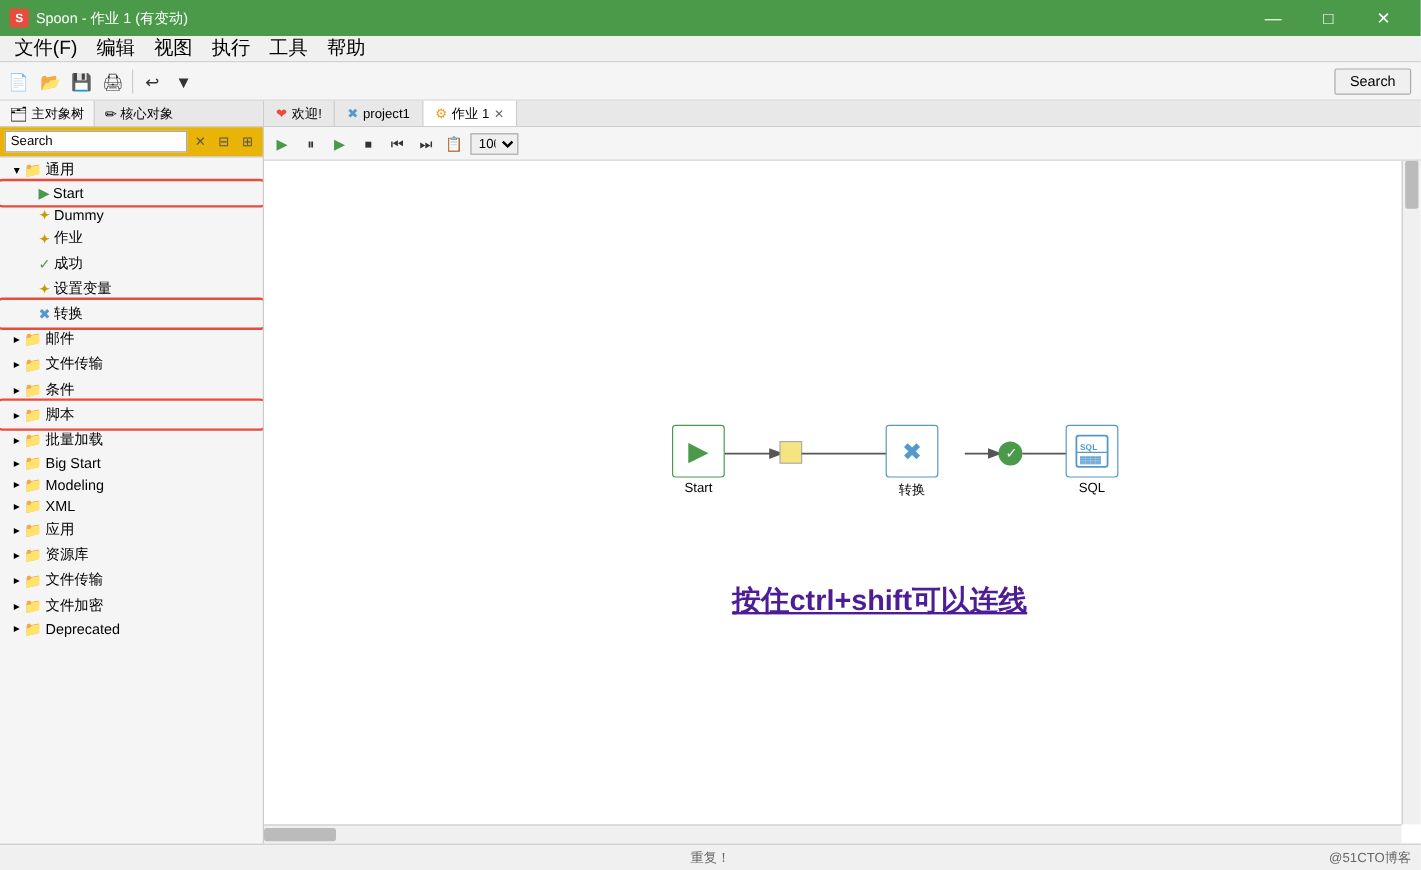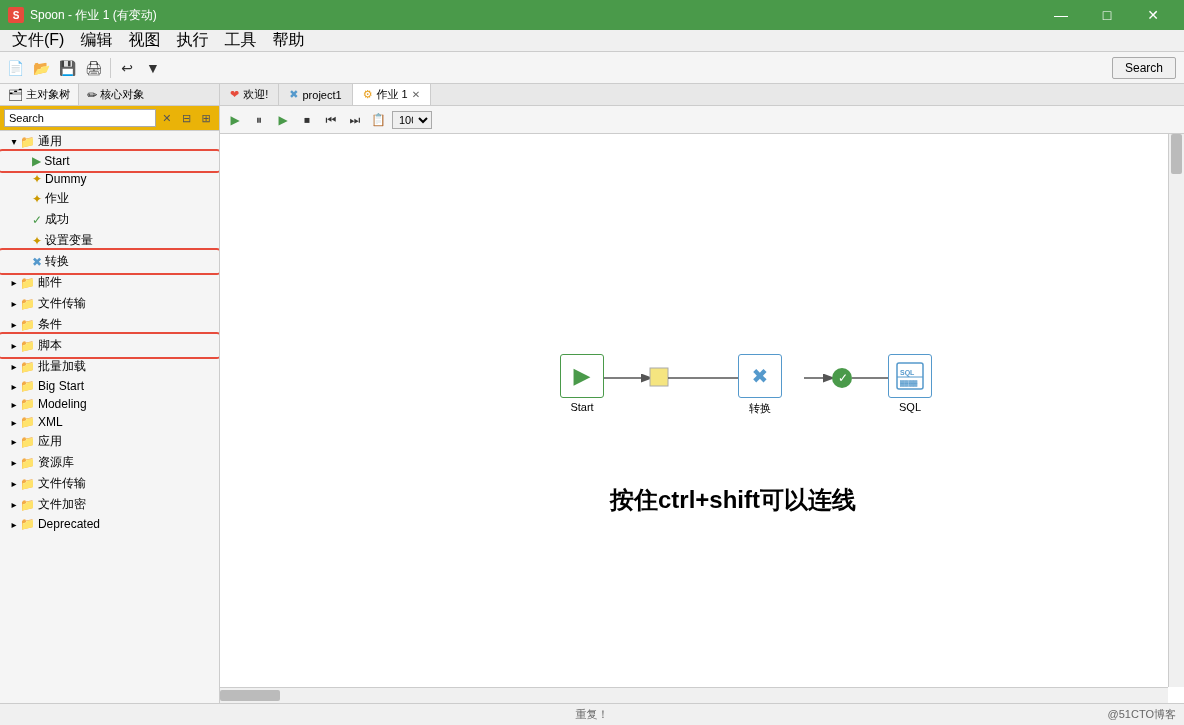--- a/index.html
+++ b/index.html
@@ -193,22 +193,23 @@
 
     
     .connector-svg {
       position: absolute; top: 0; left: 0; pointer-events: none;
     }
 
     
     .canvas-hint {
       position: absolute;
       font-size: 24px;
-      color: #000000;
+      color: #4c1d95;
       font-weight: bold;
+      text-decoration: underline;
     }
 
     
     .status-bar {
       height: 22px; background: #f0f0f0; border-top: 1px solid #ccc;
       display: flex; align-items: center; padding: 0 8px;
       font-size: 11px; color: #666;
       justify-content: space-between;
     }
     .status-center { position: absolute; left: 50%; transform: translateX(-50%); font-size: 11px; color: #666; }

